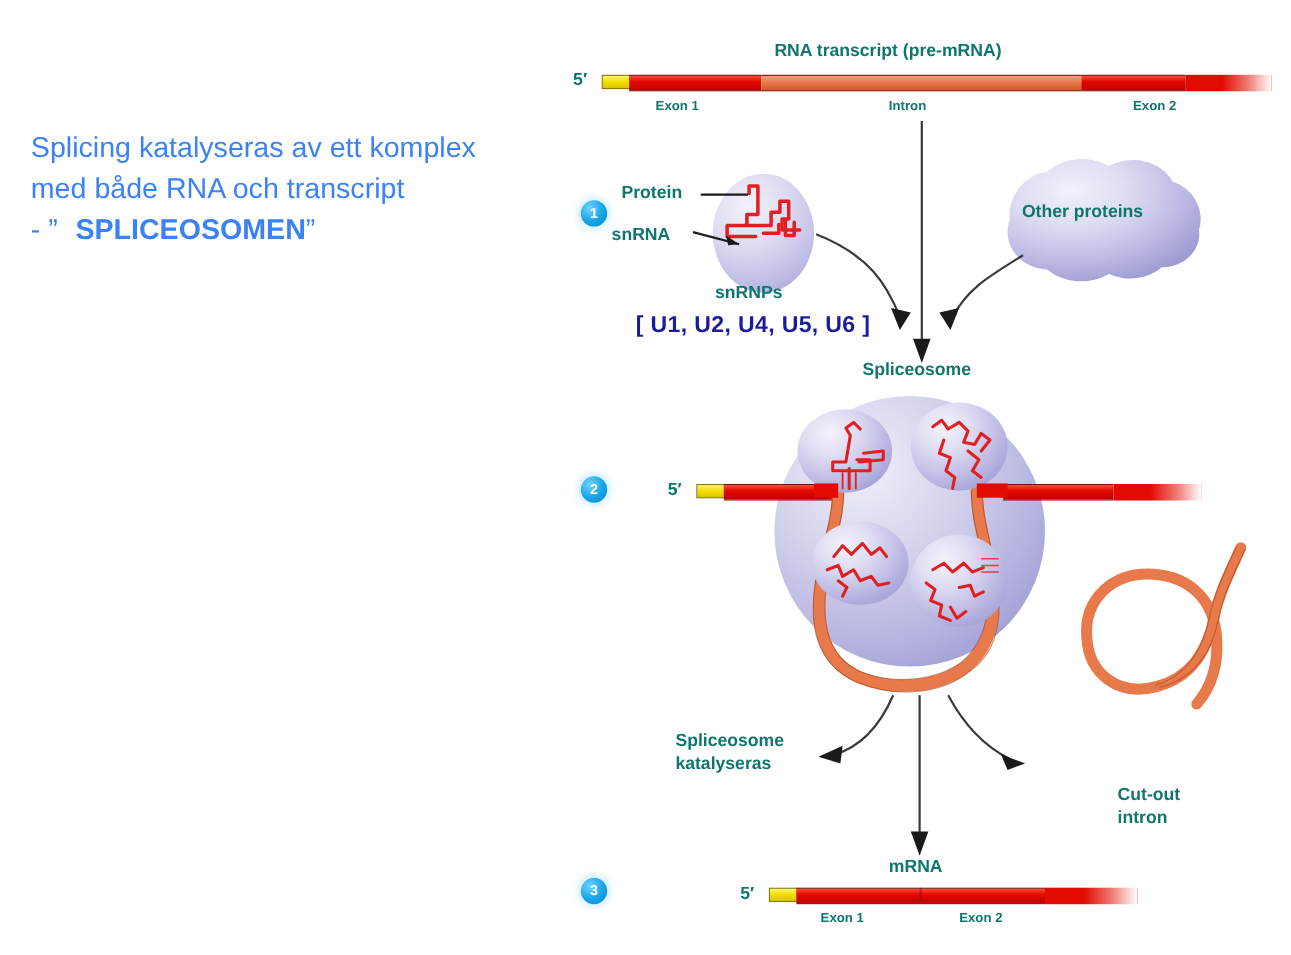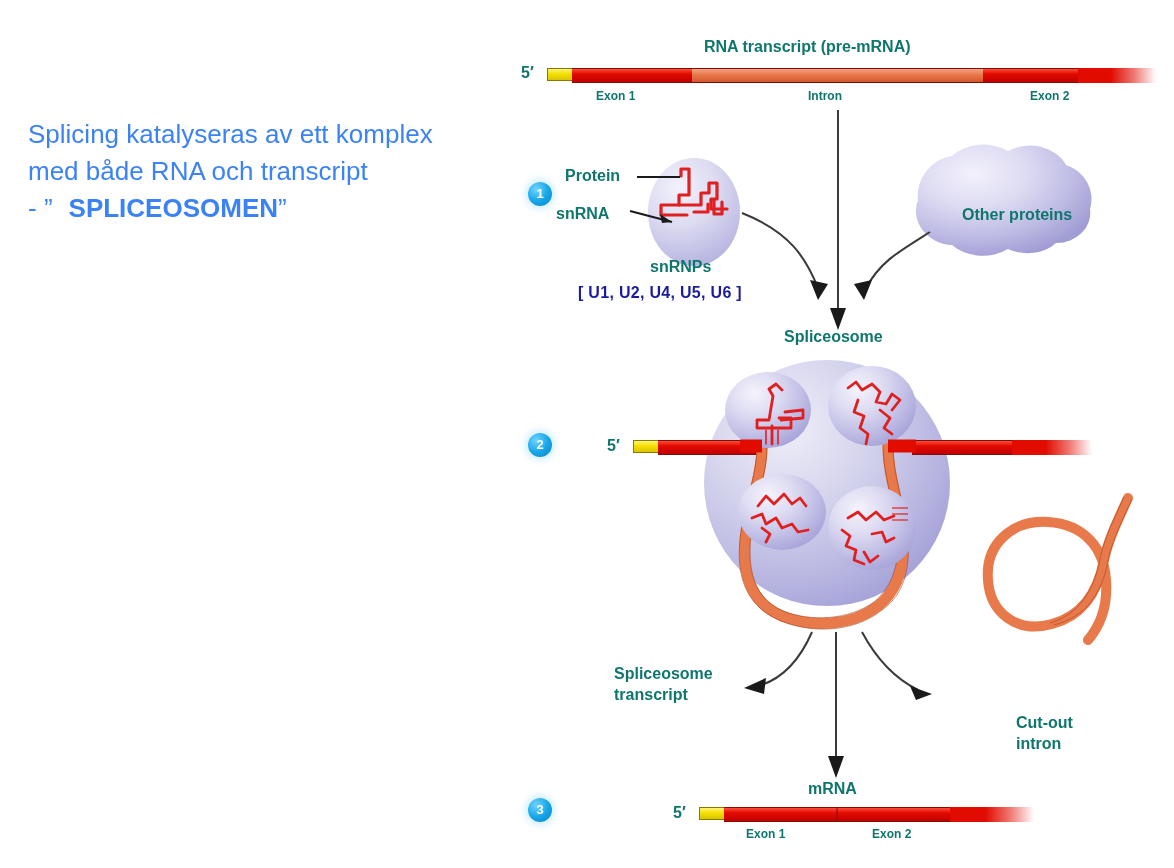--- a/index.html
+++ b/index.html
@@ -12,21 +12,21 @@
   #caption{position:absolute;left:28px;top:116px;width:470px;
            font-size:26px;line-height:37px;color:#3b82f6;}
   #caption .l3{font-size:26px;}
   #caption b{font-weight:bold;margin-left:16px;}
 
   
   .lbl{position:absolute;color:#0f766e;font-weight:bold;white-space:nowrap;}
   .lbl.sm{font-size:12px;}
   .lbl.md{font-size:16px;}
   .lbl.prime{font-weight:bold;font-size:16px;}
-  .lbl.blue{color:#1b1b9e;font-size:16px;letter-spacing:.3px;}
+  .lbl.blue{color:#1b1b9e;font-size:21px;letter-spacing:.3px;}
 
   
   .badge{position:absolute;width:24px;height:24px;border-radius:50%;
          background:radial-gradient(circle at 34% 30%,#6fd4ff 0%,#16a6e8 52%,#0b84c6 100%);
          color:#fff;font-size:13px;font-weight:bold;line-height:24px;
          text-align:center;box-shadow:0 0 7px 3px rgba(120,205,245,.35);}
 
   
   .bar{position:absolute;height:13px;border-top:1px solid #7d1006;
        border-bottom:1px solid #7d1006;}
@@ -109,21 +109,21 @@
     <path d="M918,200
              a40,40 0 0 1 34,-44
              a44,38 0 0 1 56,-5
              a40,34 0 0 1 58,14
              a38,36 0 0 1 24,44
              a34,30 0 0 1 -34,34
              a36,26 0 0 1 -48,6
              a40,30 0 0 1 -56,-4
              a38,34 0 0 1 -34,-45 Z" fill="url(#blobGrad)"></path>
   </svg>
-  <div class="lbl md" style="left:929px;top:206px;margin-left:33px;">Other proteins</div>
+  <div class="lbl md" style="left:929px;top:184px;">Other proteins</div>
 
   <svg width="1174" height="868">
     <g fill="none" stroke="#3a3a3a" stroke-width="2">
 
       <path d="M742,213 C790,232 806,258 818,288"></path>
 
       <path d="M838,110 L838,318"></path>
 
       <path d="M930,232 C898,252 880,262 866,288"></path>
     </g>
@@ -206,21 +206,21 @@
       <path d="M812,632 C798,664 780,680 758,686"></path>
       <path d="M836,632 L836,766"></path>
       <path d="M862,632 C878,662 898,680 918,690"></path>
     </g>
     <polygon points="744,688 766,678 764,694" fill="#1a1a1a"></polygon>
     <polygon points="836,778 828,756 844,756" fill="#1a1a1a"></polygon>
     <polygon points="932,694 910,686 916,700" fill="#1a1a1a"></polygon>
   </svg>
 
   <div class="lbl md" style="left:614px;top:665px;">Spliceosome</div>
-  <div class="lbl md" style="left:614px;top:686px;">transcript</div>
+  <div class="lbl md" style="left:614px;top:686px;">katalyseras</div>
 
   <svg width="1174" height="868">
     <g fill="none" stroke="#e8794a" stroke-width="10" stroke-linecap="round" stroke-linejoin="round">
       <path d="M1128,498
                C1118,520 1108,540 1104,560
                C1098,592 1082,616 1052,624
                C1016,634 990,612 988,580
                C985,544 1012,520 1048,522
                C1084,524 1104,548 1106,580
                C1108,608 1100,626 1088,640"></path>

